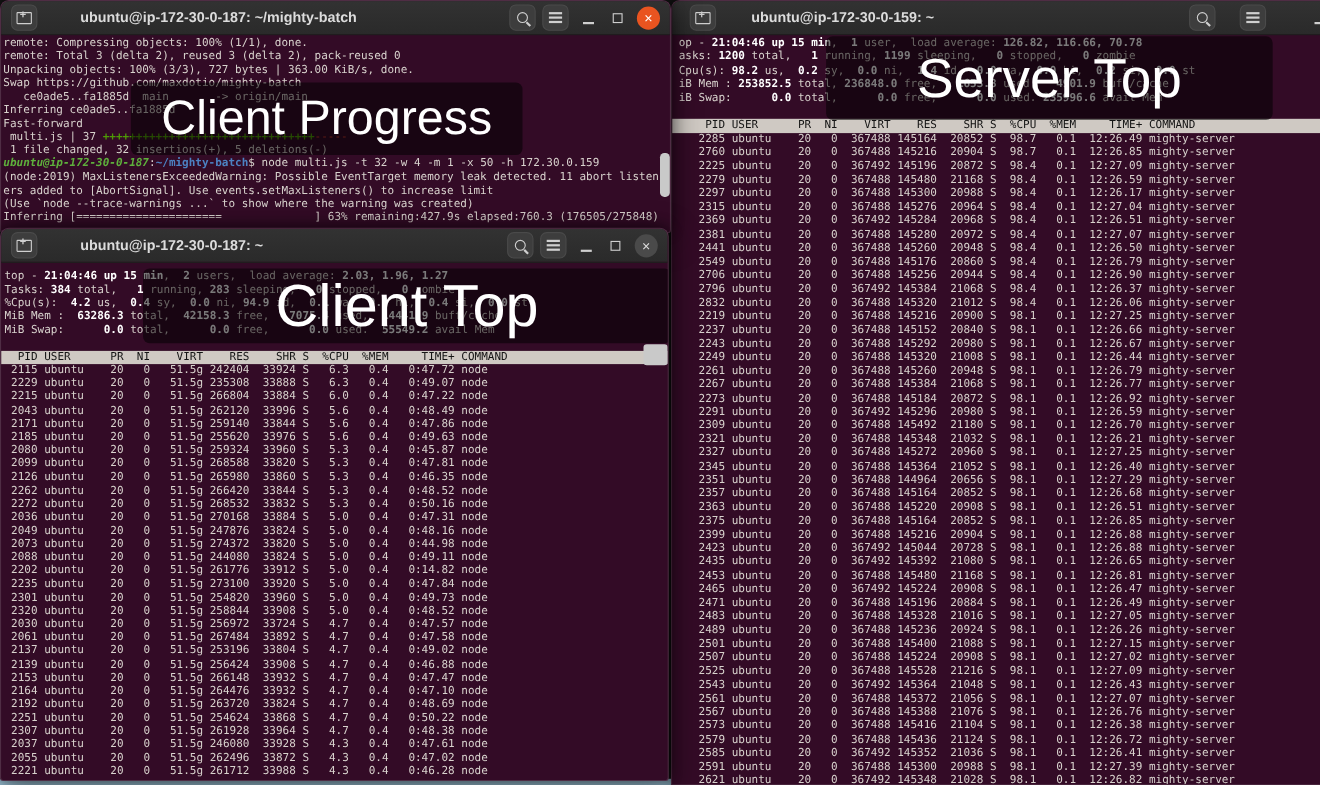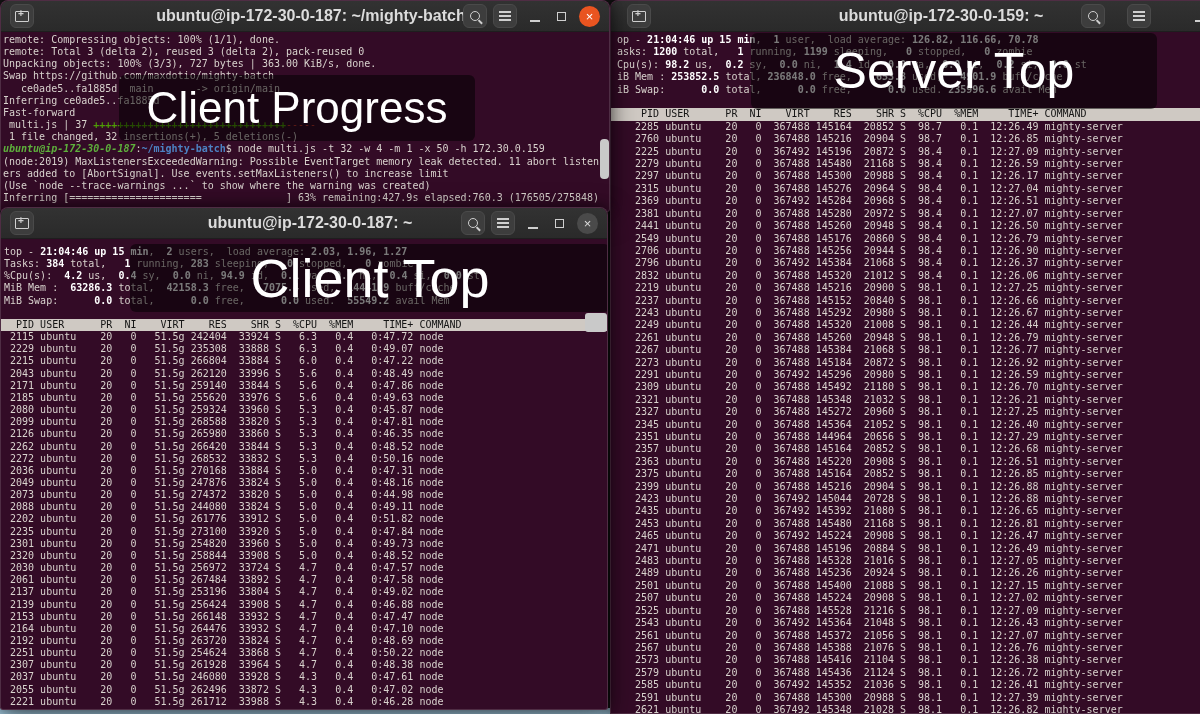--- a/index.html
+++ b/index.html
@@ -16,22 +16,22 @@
 
   .window{position:absolute;background:var(--terminal-bg);border:1px solid rgba(255,255,255,0.14);
     border-radius:8px 8px 3px 3px;overflow:hidden;box-sizing:border-box;
     box-shadow:0 6px 26px rgba(0,0,0,0.6), 0 -2px 12px rgba(0,0,0,0.35);}
   .win-server{left:610px;top:0;width:650px;height:714px;z-index:1;border-radius:8px 0 0 0;}
   .win-cp{left:0;top:0;width:610px;height:212px;z-index:2;}
   .win-ct{left:0;top:207px;width:608px;height:503px;z-index:3;}
 
   .titlebar{position:absolute;top:0;left:0;right:0;height:30px;
     background:linear-gradient(#323232,#2a2a2a);border-bottom:1px solid #1e1e1e;}
-  .title{position:absolute;left:72px;right:60px;top:0;line-height:30px;text-align:center;
-    color:#dcdcdc;font-size:16px;font-weight:bold;white-space:nowrap;overflow:hidden;}
+  .title{position:absolute;left:72px;right:60px;top:0;line-height:30px;text-align:left;
+    color:#dcdcdc;font-size:13px;font-weight:bold;white-space:nowrap;overflow:hidden;}
   .tb-btn{position:absolute;top:3px;width:24px;height:24px;border-radius:6px;
     display:flex;align-items:center;justify-content:center;cursor:pointer;}
   .tb-btn.boxed{background:var(--button-bg);border:1px solid #4a4a4a;box-sizing:border-box;}
   .newtab-glyph{display:block;width:12px;height:9px;border:1px solid #cfcfcf;border-radius:1px;position:relative;}
   .newtab-glyph::after{content:"+";position:absolute;left:2px;top:-4px;color:#cfcfcf;font-size:10px;font-weight:bold;}
   .mag{display:block;width:8px;height:8px;border:1.5px solid #cfcfcf;border-radius:50%;position:relative;}
   .mag::after{content:"";position:absolute;width:5px;height:1.5px;background:#cfcfcf;
     transform:rotate(45deg);right:-4px;bottom:-2px;}
   .bars{display:block;width:12px;height:2px;background:#cfcfcf;
     box-shadow:0 -4px 0 #cfcfcf, 0 4px 0 #cfcfcf;}
@@ -232,21 +232,21 @@
         <div class="tline"> 2185 ubuntu    20   0   51.5g 255620  33976 S   5.6   0.4   0:49.63 node</div>
         <div class="tline"> 2080 ubuntu    20   0   51.5g 259324  33960 S   5.3   0.4   0:45.87 node</div>
         <div class="tline"> 2099 ubuntu    20   0   51.5g 268588  33820 S   5.3   0.4   0:47.81 node</div>
         <div class="tline"> 2126 ubuntu    20   0   51.5g 265980  33860 S   5.3   0.4   0:46.35 node</div>
         <div class="tline"> 2262 ubuntu    20   0   51.5g 266420  33844 S   5.3   0.4   0:48.52 node</div>
         <div class="tline"> 2272 ubuntu    20   0   51.5g 268532  33832 S   5.3   0.4   0:50.16 node</div>
         <div class="tline"> 2036 ubuntu    20   0   51.5g 270168  33884 S   5.0   0.4   0:47.31 node</div>
         <div class="tline"> 2049 ubuntu    20   0   51.5g 247876  33824 S   5.0   0.4   0:48.16 node</div>
         <div class="tline"> 2073 ubuntu    20   0   51.5g 274372  33820 S   5.0   0.4   0:44.98 node</div>
         <div class="tline"> 2088 ubuntu    20   0   51.5g 244080  33824 S   5.0   0.4   0:49.11 node</div>
-        <div class="tline"> 2202 ubuntu    20   0   51.5g 261776  33912 S   5.0   0.4   0:51.82 node</div>
+        <div class="tline"> 2202 ubuntu    20   0   51.5g 261776  33912 S   5.0   0.4   0:14.82 node</div>
         <div class="tline"> 2235 ubuntu    20   0   51.5g 273100  33920 S   5.0   0.4   0:47.84 node</div>
         <div class="tline"> 2301 ubuntu    20   0   51.5g 254820  33960 S   5.0   0.4   0:49.73 node</div>
         <div class="tline"> 2320 ubuntu    20   0   51.5g 258844  33908 S   5.0   0.4   0:48.52 node</div>
         <div class="tline"> 2030 ubuntu    20   0   51.5g 256972  33724 S   4.7   0.4   0:47.57 node</div>
         <div class="tline"> 2061 ubuntu    20   0   51.5g 267484  33892 S   4.7   0.4   0:47.58 node</div>
         <div class="tline"> 2137 ubuntu    20   0   51.5g 253196  33804 S   4.7   0.4   0:49.02 node</div>
         <div class="tline"> 2139 ubuntu    20   0   51.5g 256424  33908 S   4.7   0.4   0:46.88 node</div>
         <div class="tline"> 2153 ubuntu    20   0   51.5g 266148  33932 S   4.7   0.4   0:47.47 node</div>
         <div class="tline"> 2164 ubuntu    20   0   51.5g 264476  33932 S   4.7   0.4   0:47.10 node</div>
         <div class="tline"> 2192 ubuntu    20   0   51.5g 263720  33824 S   4.7   0.4   0:48.69 node</div>

